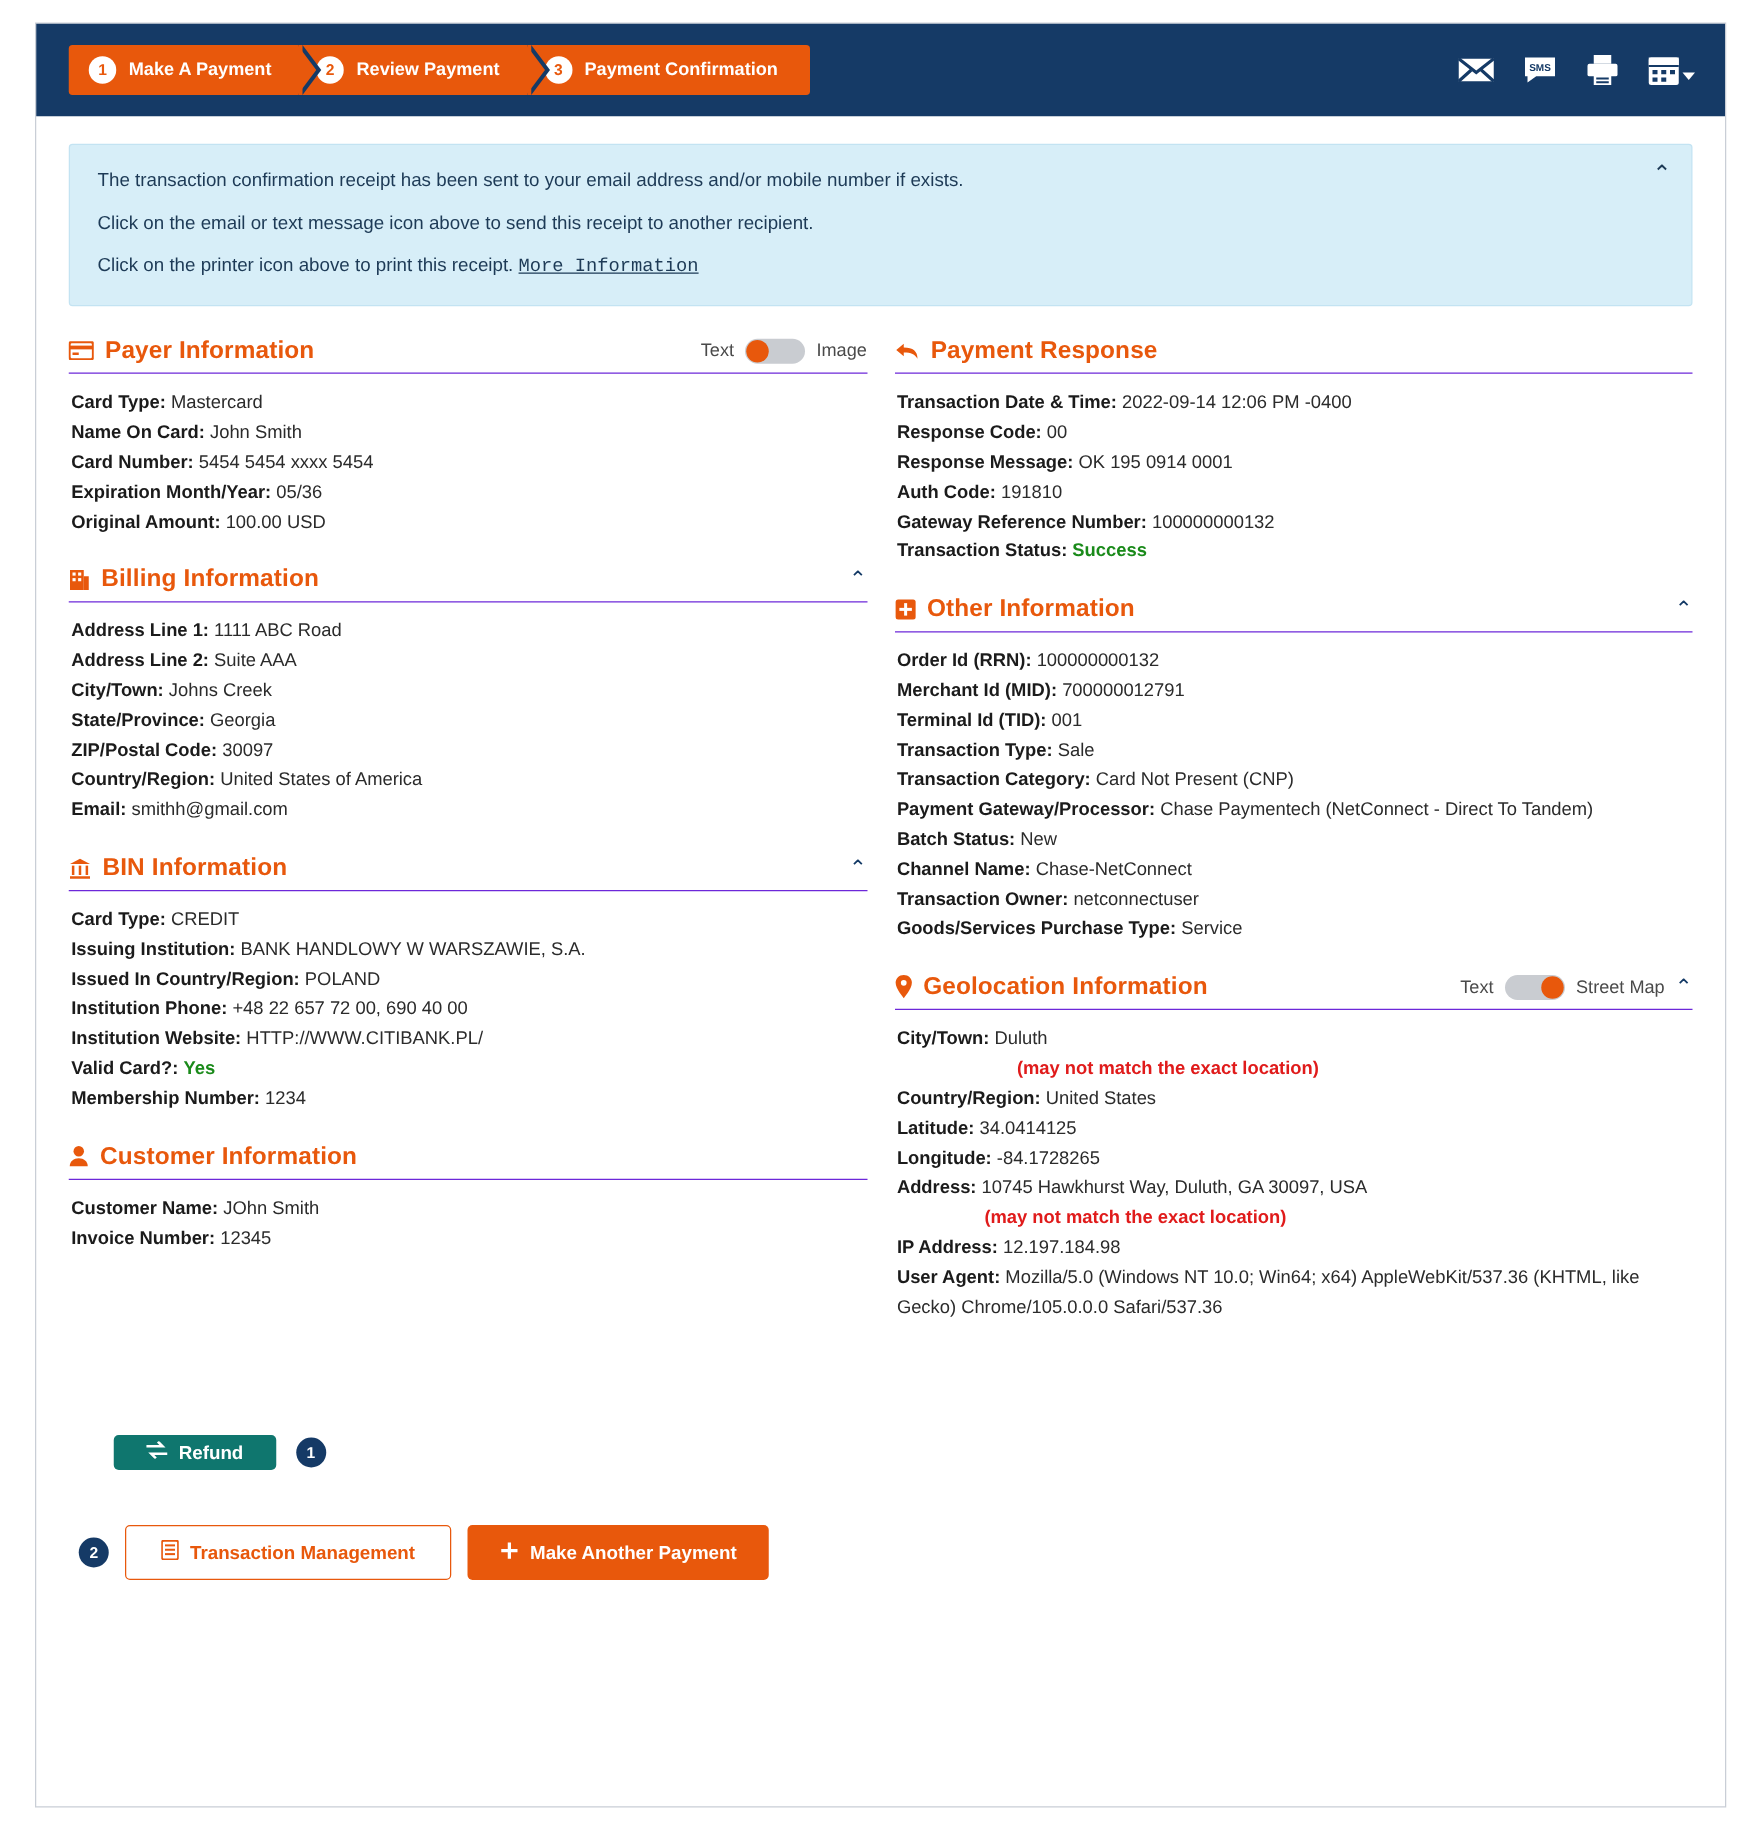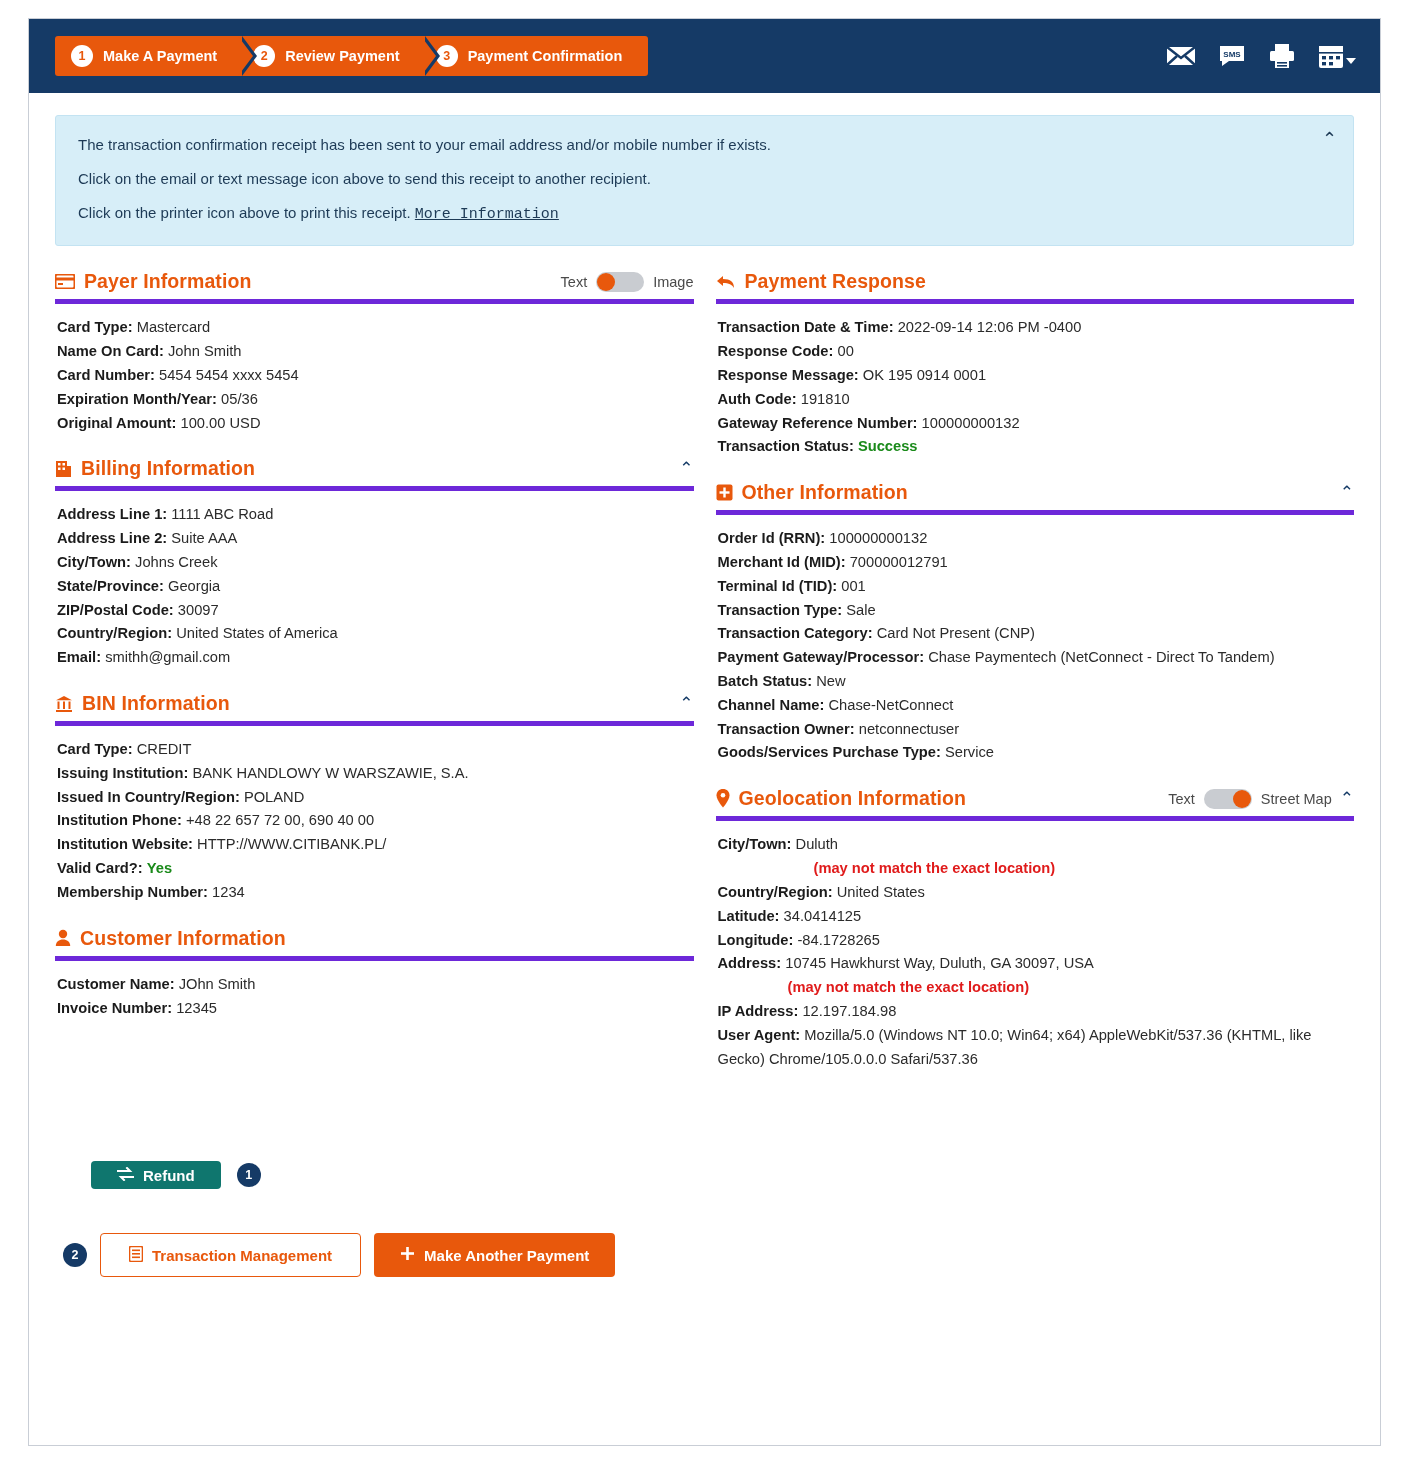--- a/index.html
+++ b/index.html
@@ -104,21 +104,21 @@
     line-height: 1;
   }
   .cols {
     display: flex;
     gap: 22px;
     margin-top: 24px;
   }
   .col { width: 50%; }
   .sec-head {
     display: flex; align-items: center;
-    border-bottom: 5px solid #6d28d9;
+    border-bottom: 1px solid #6d28d9;
     padding-bottom: 6px;
     margin-top: 22px;
     position: relative;
   }
   .sec-head:first-child { margin-top: 0; }
   .sec-title {
     color: #e8580c;
     font-size: 19.5px;
     font-weight: bold;
     letter-spacing: 0.1px;

